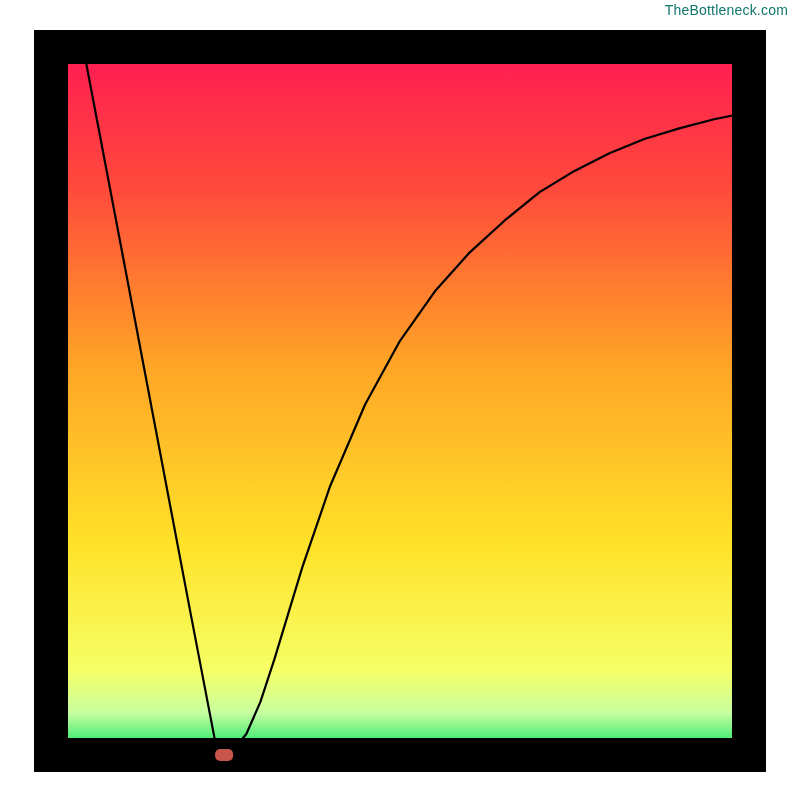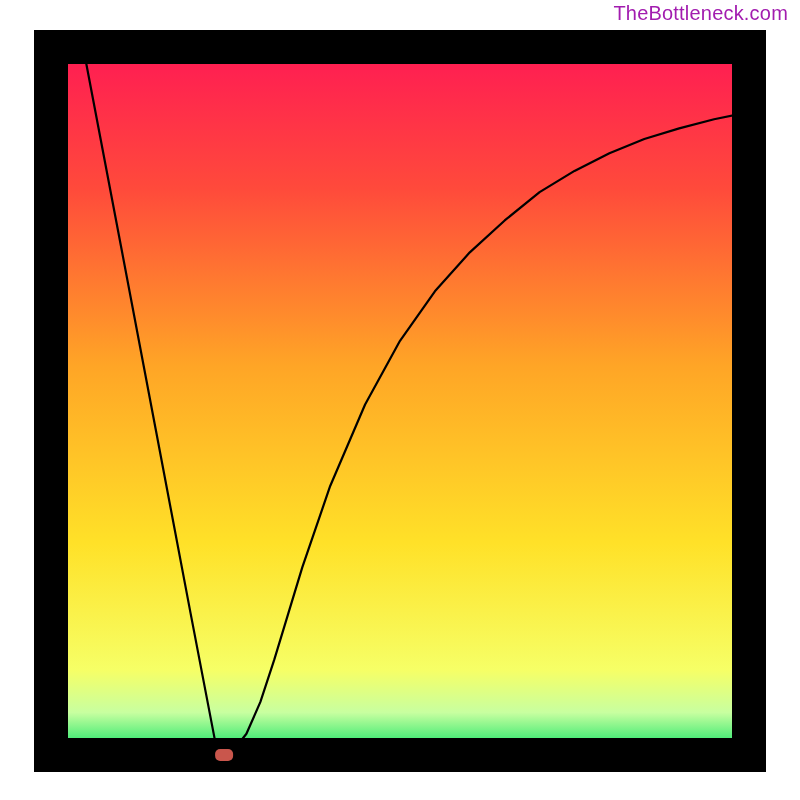--- a/index.html
+++ b/index.html
@@ -13,22 +13,22 @@
   .frame {
     position: relative;
     width: 800px;
     height: 800px;
     box-sizing: border-box;
   }
   .attribution {
     position: absolute;
     top: 2px;
     right: 12px;
-    font-size: 20px;
-    color: #a21caf;
+    font-size: 14px;
+    color: #0f766e;
     font-weight: 400;
     letter-spacing: 0.2px;
   }
   svg {
     display: block;
   }
 </style>
 </head>
 <body>
 

